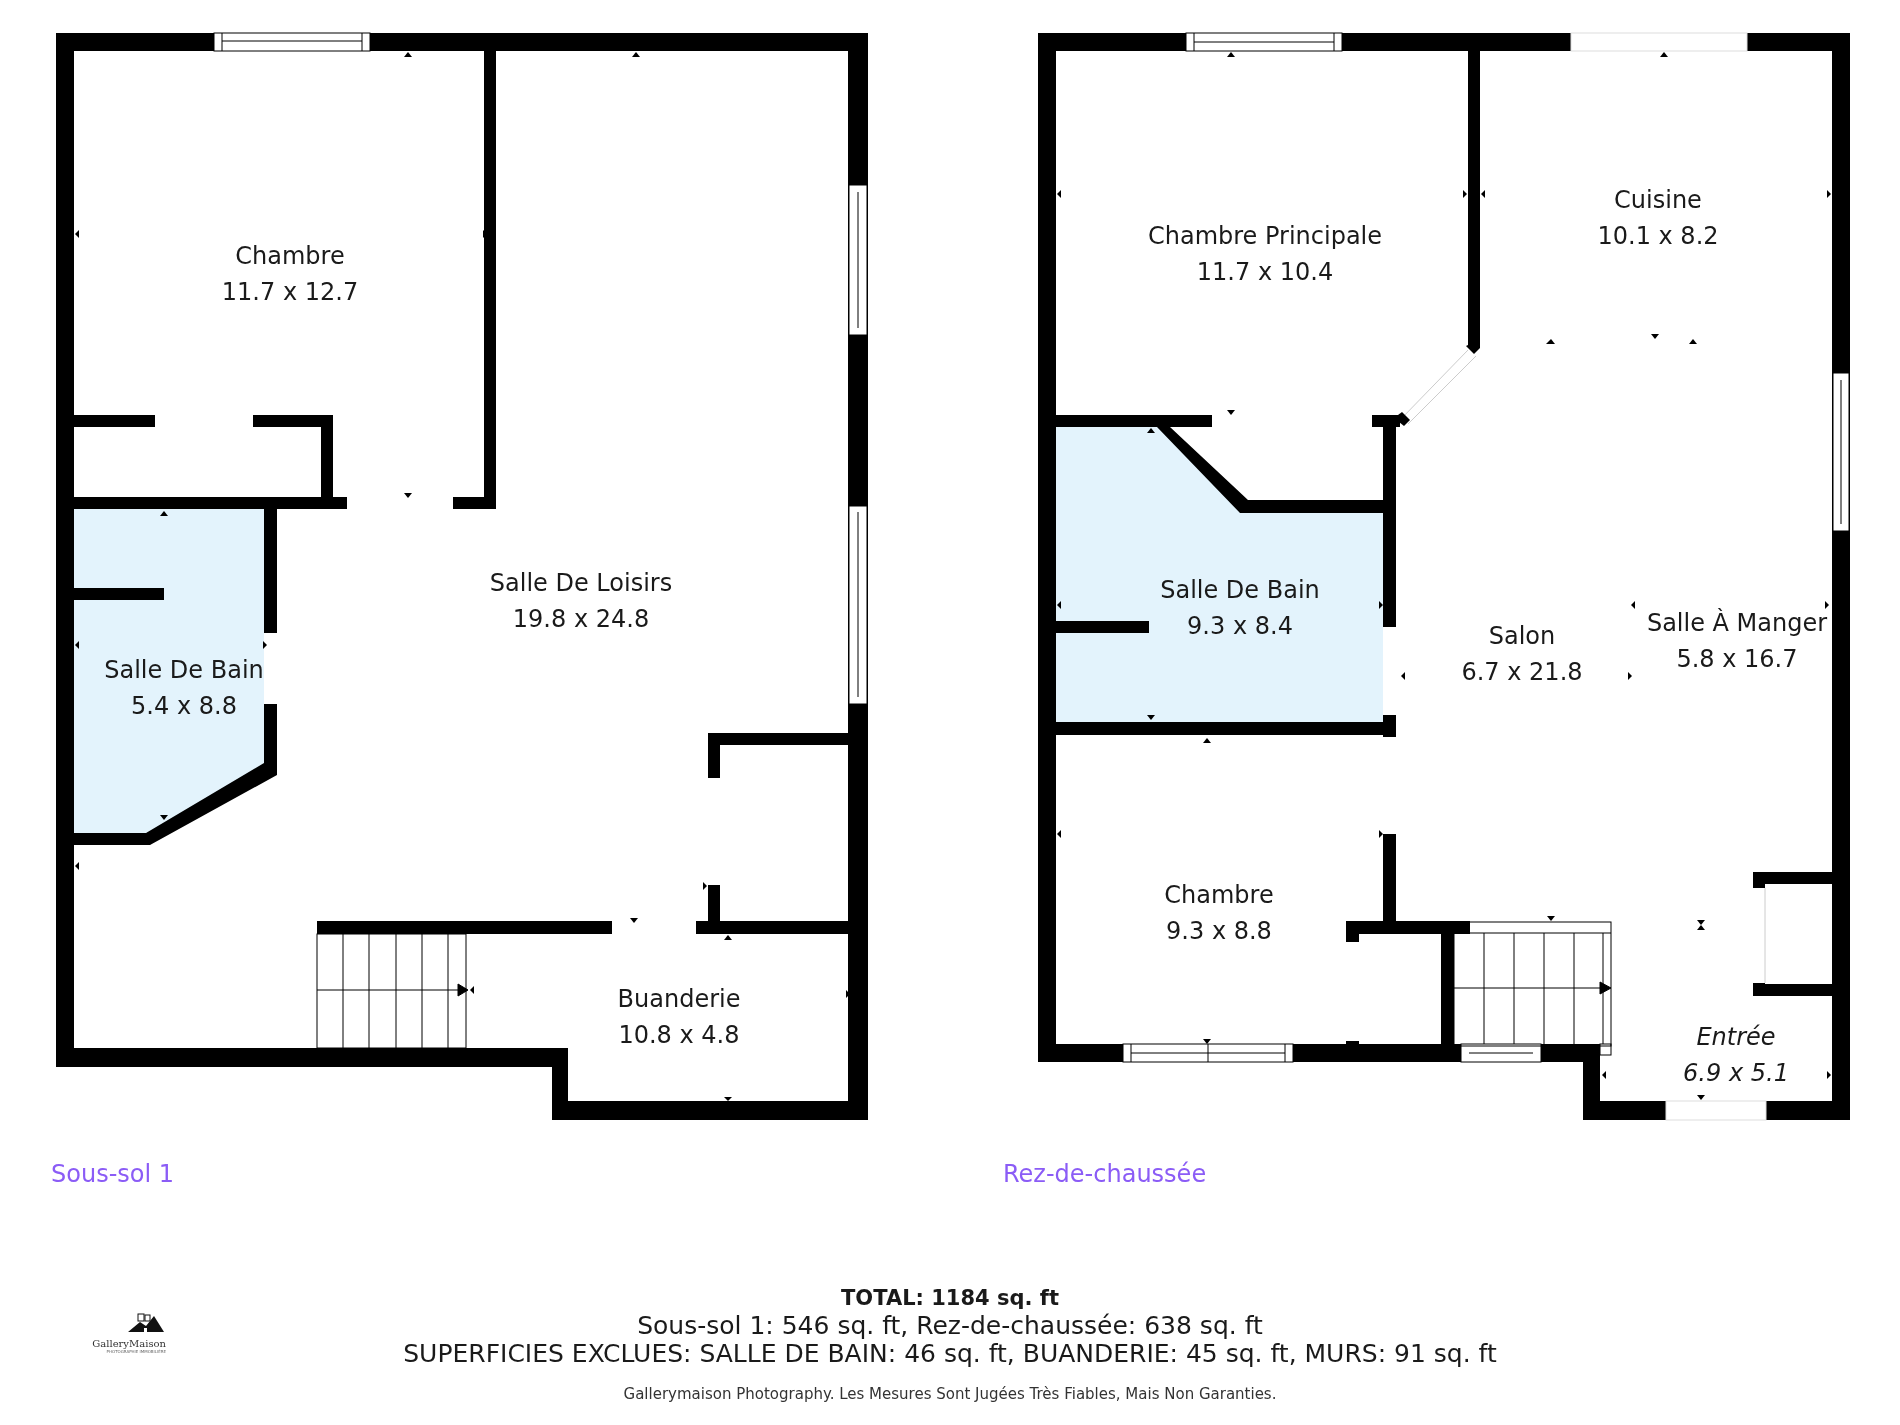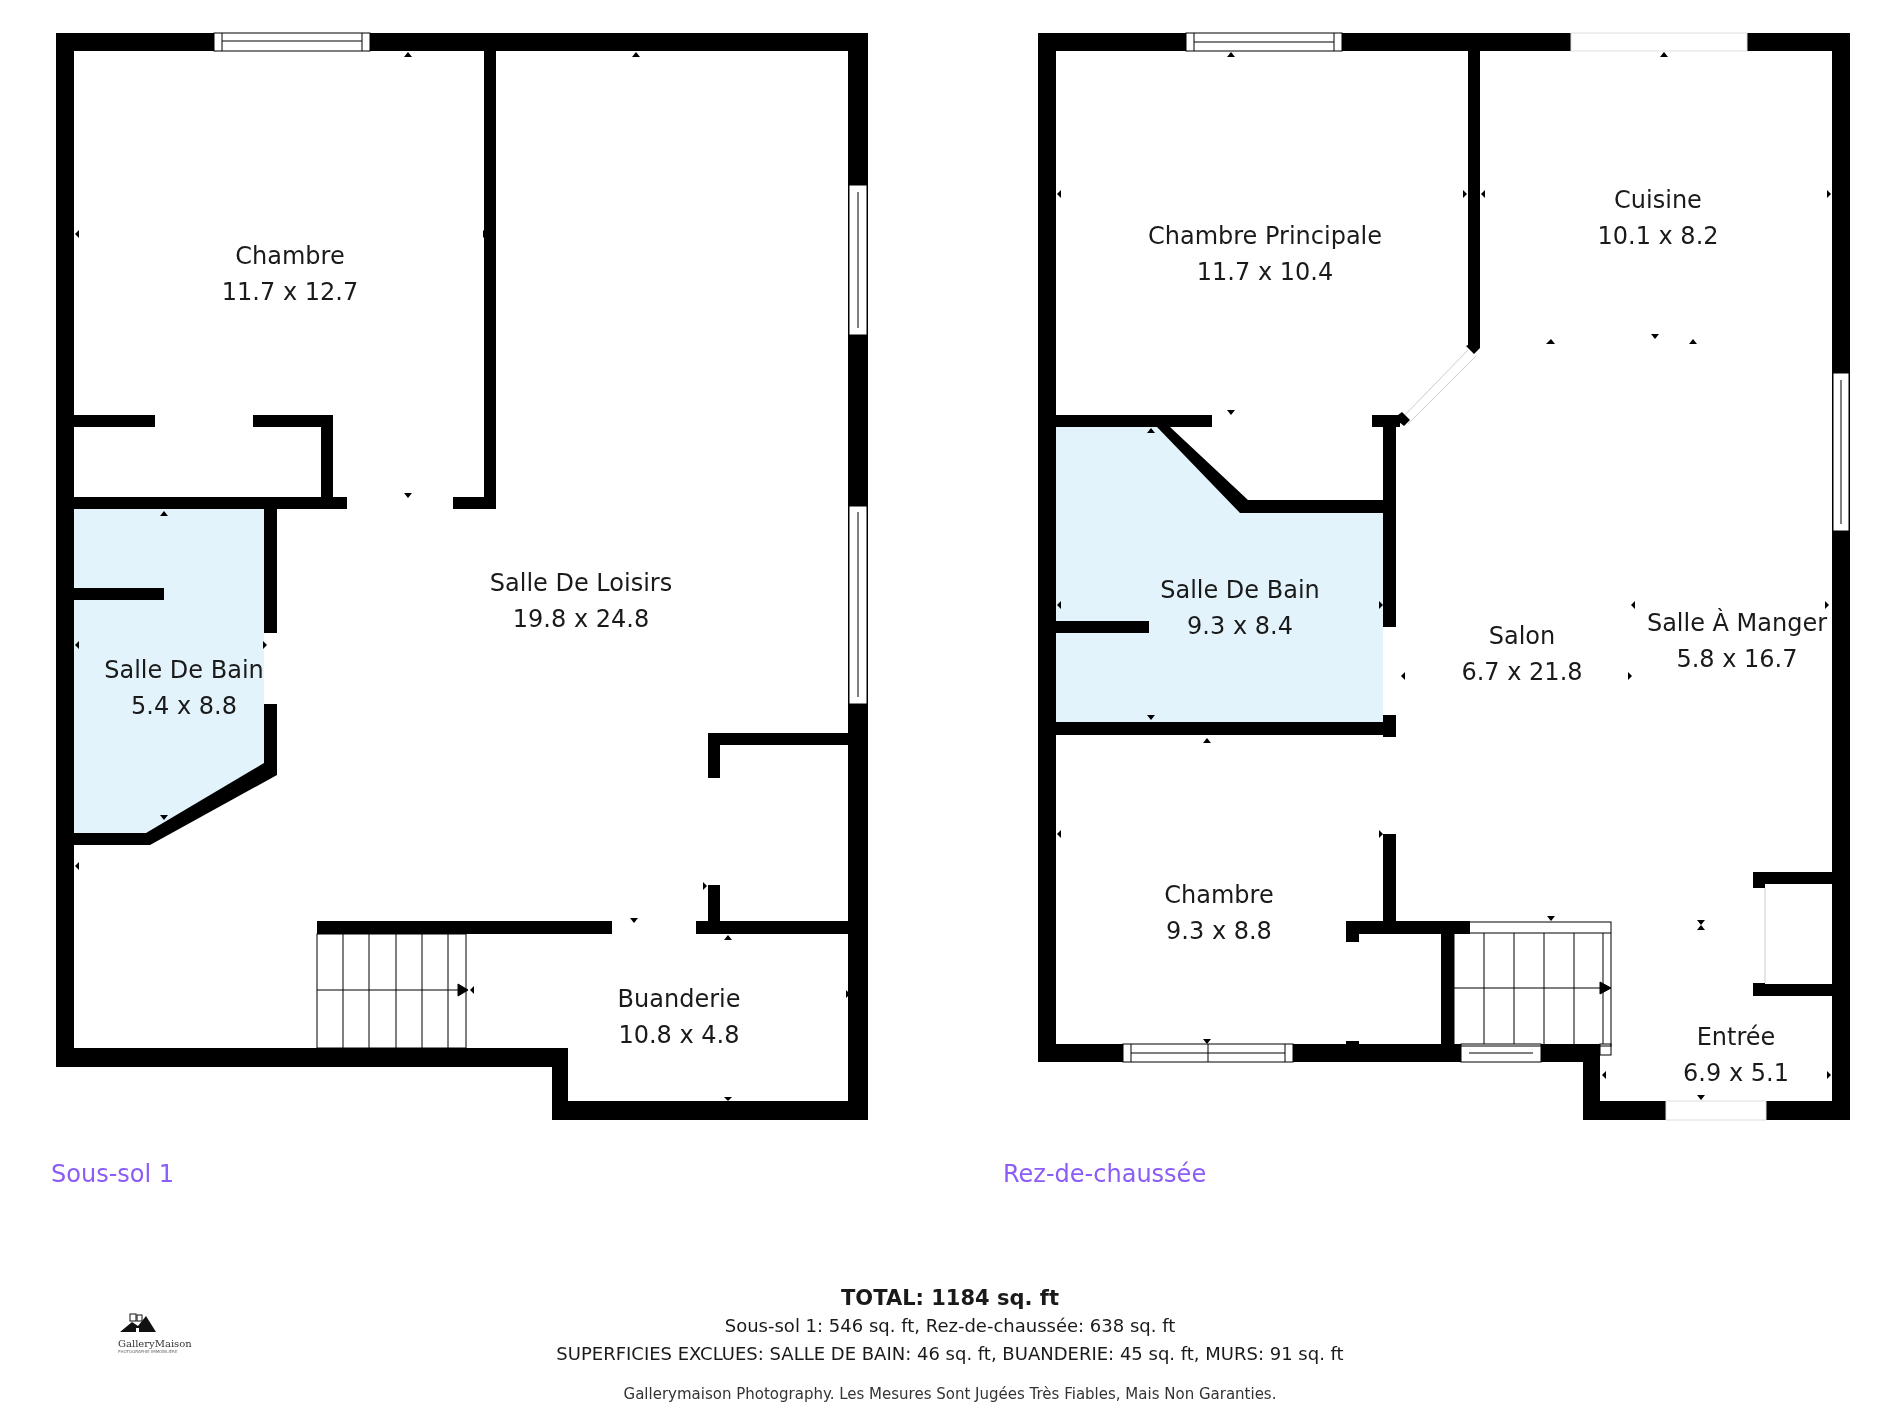--- a/index.html
+++ b/index.html
@@ -5,23 +5,23 @@
   html, body { margin:0; padding:0; background:#ffffff; }
   body { width:1900px; height:1425px; position:relative; overflow:hidden;
          font-family:"DejaVu Sans","Liberation Sans",sans-serif; color:#1a1a1a; }
   .plan { position:absolute; left:0; top:0; width:1900px; height:1425px; }
   .room-label { position:absolute; text-align:center; transform:translateX(-50%);
                 font-size:24px; line-height:36px; color:#1a1a1a; white-space:nowrap; }
   .room-label span { display:block; }
   .floor-name { position:absolute; font-size:24px; color:#8b5cf6; }
   .summary { position:absolute; left:0; width:1900px; text-align:center; }
   .summary .total { font-weight:bold; font-size:21px; line-height:28px; }
-  .summary .line { font-size:18px; line-height:28px; }
+  .summary .line { font-size:25px; line-height:28px; }
   .disclaimer { position:absolute; left:0; width:1900px; top:1385px; text-align:center; font-size:15px; color:#333; }
-  .logo { position:absolute; left:118px; top:1312px; width:78px; height:48px; text-align:left; }
+  .logo { position:absolute; left:88px; top:1312px; width:78px; height:48px; text-align:right; }
   .logo .name { font-family:"DejaVu Serif","Liberation Serif",serif; font-size:10px; color:#333; }
   .logo .tag { font-size:4px; color:#666; }
 </style>
 </head>
 <body>
 
 <svg class="plan" viewBox="0 0 1900 1425" xmlns="http://www.w3.org/2000/svg">
 
   <g>
 
@@ -239,21 +239,21 @@
   <span>6.7 x 21.8</span>
 </div>
 <div class="room-label" style="left:1737px; top:605px;">
   <span>Salle À Manger</span>
   <span>5.8 x 16.7</span>
 </div>
 <div class="room-label" style="left:1219px; top:877px;">
   <span>Chambre</span>
   <span>9.3 x 8.8</span>
 </div>
-<div class="room-label" style="left:1736px; top:1019px;">
+<div class="room-label" style="left:1736px; top:1019px;font-style:italic;">
   <span>Entrée</span>
   <span>6.9 x 5.1</span>
 </div>
 
 <div class="floor-name" style="left:51px; top:1160px;">Sous-sol 1</div>
 <div class="floor-name" style="left:1003px; top:1160px;">Rez-de-chaussée</div>
 
 <div class="logo">
   <svg width="40" height="22" viewBox="0 0 40 22">
     <polygon points="2,20 14,10 20,14 28,4 38,20" fill="#111"></polygon>

